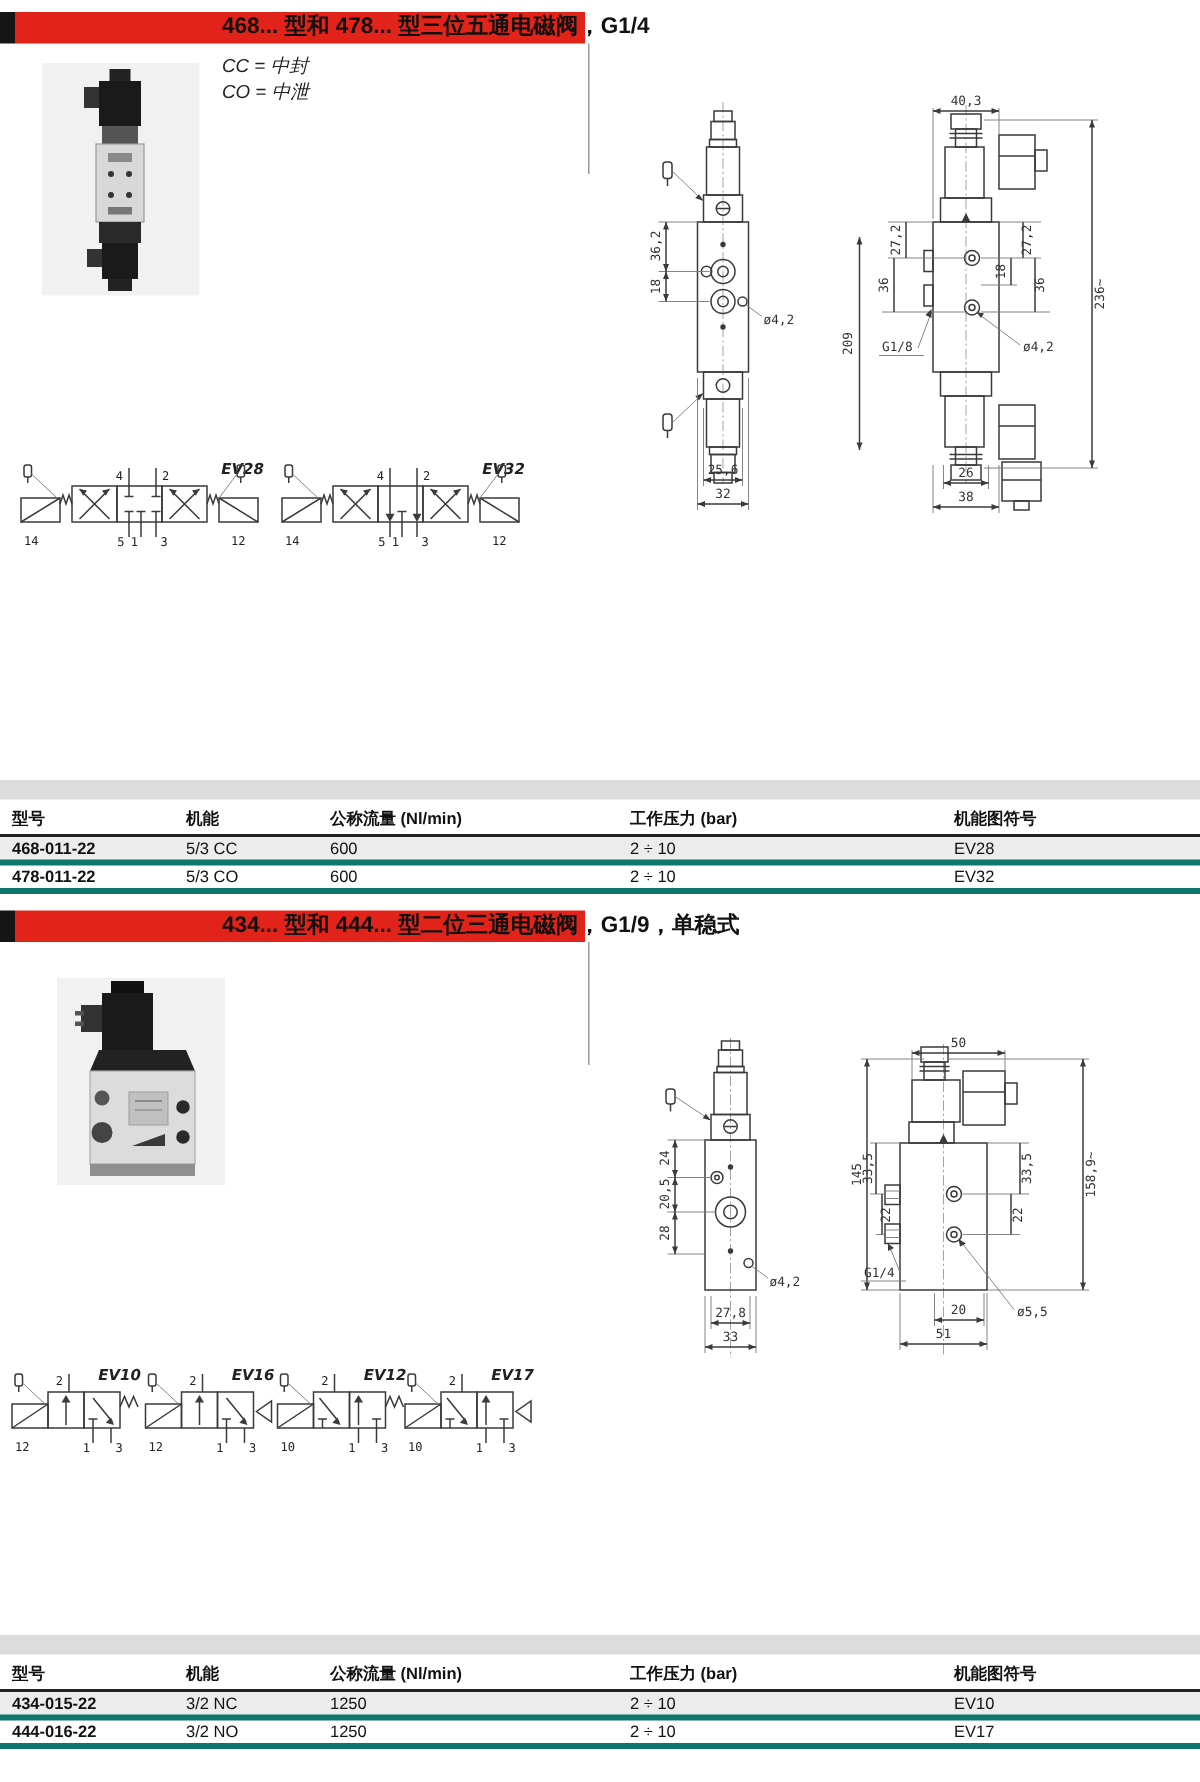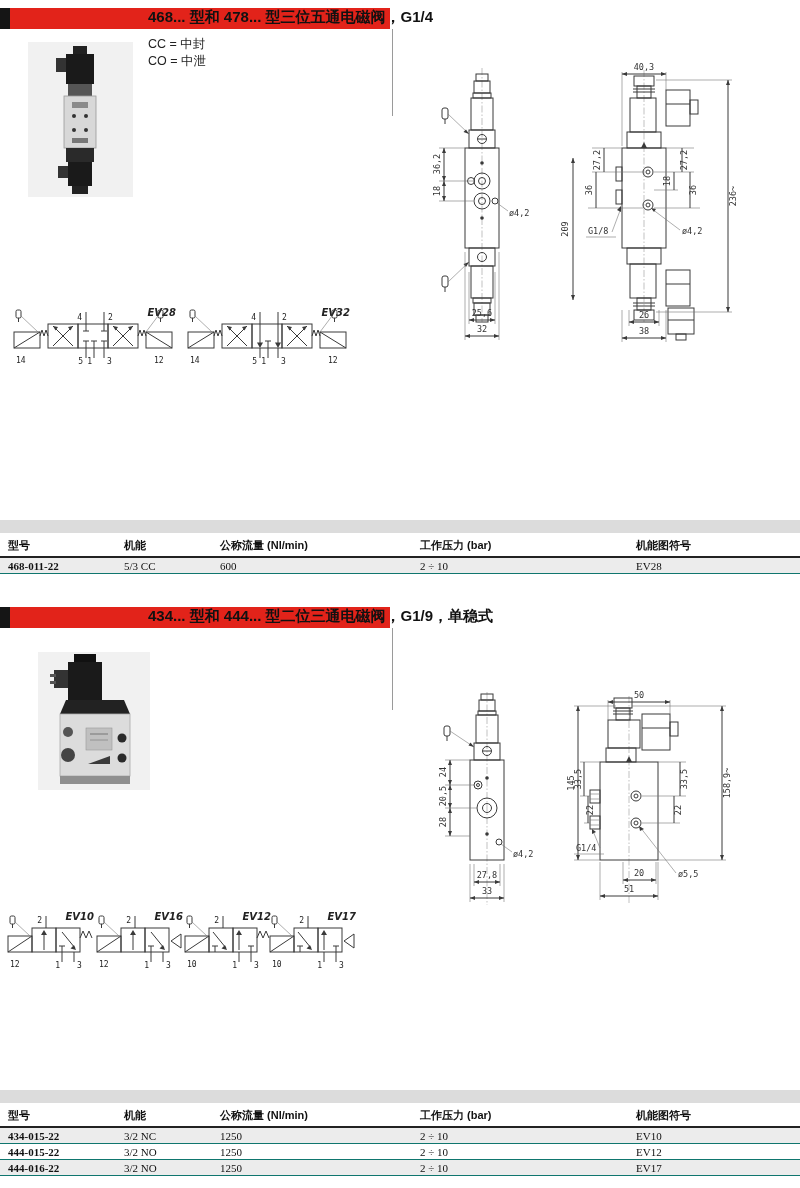--- a/index.html
+++ b/index.html
@@ -13,21 +13,21 @@
   .sec-title{position:absolute;left:148px;font-size:15px;font-weight:bold;white-space:nowrap;}
   .vline{position:absolute;left:392px;width:1px;background:#9a9a9a;}
   .legend{position:absolute;left:148px;font-size:12.5px;line-height:17px;color:#222;}
   
   .photo{position:absolute;background:#f1f1f1;}
   
   .table-block{position:absolute;left:0;width:800px;}
   .band{height:13px;background:#dcdcdc;margin-bottom:3px;}
   table.spec{width:100%;border-collapse:collapse;font-size:11px;color:#111;}
   table.spec th{font-weight:bold;border-bottom:2px solid #222;padding:2px 0 3px;margin-top:33px;}
-  table.spec td{border-bottom:1px solid #0f766e;padding:1.5px 0;font-family:Liberation Serif, serif;}
+  table.spec td{border-bottom:4px solid #0f766e;padding:1.5px 0;}
   table.spec tbody tr:nth-child(odd){background:#ececec;}
   table.spec th.l,table.spec td.l{text-align:left;}
   table.spec th.c,table.spec td.c{text-align:left;}
   table.spec .ind{padding-left:8px;}
   table.spec td.model{font-weight:bold;}
   
   svg{overflow:visible;}
   svg .ln{stroke:#3a3a3a;stroke-width:1;fill:none;}
   svg .thin{stroke:#777;stroke-width:0.6;fill:none;}
   svg .cl{stroke:#999;stroke-width:0.6;fill:none;stroke-dasharray:7 2 1.5 2;}
@@ -38,21 +38,21 @@
 </style>
 </head>
 <body>
 
 <div class="sec-bar" style="top:8px;">
   <div class="blk"></div>
   <div class="red"></div>
 </div>
 <div class="sec-title" style="top:8px;">468... 型和 478... 型三位五通电磁阀，G1/4</div>
 <div class="vline" style="top:29px;height:87px;"></div>
-<div class="legend" style="top:36px;">
+<div class="legend" style="top:36px;font-style:italic;">
   <div>CC = 中封</div>
   <div>CO = 中泄</div>
 </div>
 
 <div class="photo" style="left:28px;top:42px;width:105px;height:155px;">
   <svg width="105" height="155" viewBox="0 0 105 155">
     <rect x="45" y="4" width="14" height="10" fill="#222"></rect>
     <rect x="28" y="16" width="10" height="14" fill="#333"></rect>
     <rect x="38" y="12" width="28" height="30" fill="#1a1a1a"></rect>
     <rect x="40" y="42" width="24" height="12" fill="#555"></rect>
@@ -338,20 +338,27 @@
       </tr>
     </thead>
     <tbody>
       <tr>
         <td class="l ind model">468-011-22</td>
         <td class="l">5/3 CC</td>
         <td class="c">600</td>
         <td class="c">2 ÷ 10</td>
         <td class="c">EV28</td>
       </tr>
+      <tr>
+        <td class="l ind model">478-011-22</td>
+        <td class="l">5/3 CO</td>
+        <td class="c">600</td>
+        <td class="c">2 ÷ 10</td>
+        <td class="c">EV32</td>
+      </tr>
     </tbody>
   </table>
 </div>
 
 <div class="sec-bar" style="top:607px;">
   <div class="blk"></div>
   <div class="red"></div>
 </div>
 <div class="sec-title" style="top:607px;">434... 型和 444... 型二位三通电磁阀，G1/9，单稳式</div>
 <div class="vline" style="top:628px;height:82px;"></div>
@@ -638,27 +645,20 @@
     </thead>
     <tbody>
       <tr>
         <td class="l ind model">434-015-22</td>
         <td class="l">3/2 NC</td>
         <td class="c">1250</td>
         <td class="c">2 ÷ 10</td>
         <td class="c">EV10</td>
       </tr>
       <tr>
-        <td class="l ind model">444-015-22</td>
-        <td class="l">3/2 NO</td>
-        <td class="c">1250</td>
-        <td class="c">2 ÷ 10</td>
-        <td class="c">EV12</td>
-      </tr>
-      <tr>
         <td class="l ind model">444-016-22</td>
         <td class="l">3/2 NO</td>
         <td class="c">1250</td>
         <td class="c">2 ÷ 10</td>
         <td class="c">EV17</td>
       </tr>
     </tbody>
   </table>
 </div>
 

